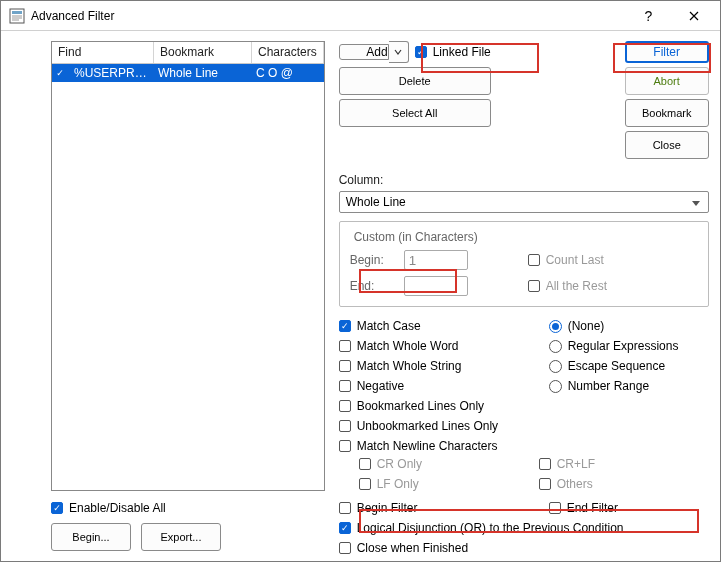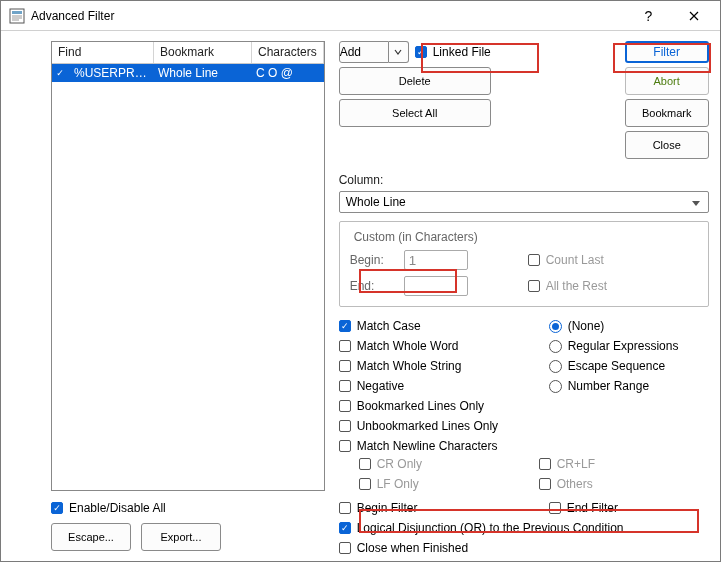--- a/index.html
+++ b/index.html
@@ -110,21 +110,21 @@
   }
   .btn-wide { min-width:80px; }
   .right-pane { flex: 1; display:flex; flex-direction:column; }
   .top-btn-area {
     display:flex;
     gap:6px;
     align-items:flex-start;
   }
   .top-left-btns { display:flex; flex-direction:column; gap:4px; }
   .top-left-row1 { display:flex; gap:0; align-items:center;}
-  .split-btn-main { height:22px;border:1px solid #8a8a8a;border-radius:3px 0 0 3px;background:#fcfcfc;min-width:50px;display:flex;align-items:center;justify-content:flex-start;}
+  .split-btn-main { height:16px;border:1px solid #8a8a8a;border-radius:3px 0 0 3px;background:#fcfcfc;min-width:50px;display:flex;align-items:center;justify-content:flex-end;}
   .split-btn-drop {
     height:22px;width:20px;border:1px solid #8a8a8a;border-left:none;border-radius:0 3px 3px 0;background:#fcfcfc;display:flex;align-items:center;justify-content:center;
   }
   .linked-file-wrap {
     display:flex;align-items:center;gap:6px;margin-left:6px;
   }
   .top-right-btns { margin-left:auto; display:flex; flex-direction:column; gap:4px; align-items:flex-end;}
   .btn-filter {
     height:22px;min-width:84px;border:2px solid #0a64d6;border-radius:3px;background:#fcfcfc;display:flex;align-items:center;justify-content:center;color:#0a64d6;
   }
@@ -200,21 +200,21 @@
         </div>
       </div>
     </div>
     <div class="left-bottom">
       <div class="checkbox-row">
         <span class="small-check on"></span>
         <span>Enable/Disable All</span>
       </div>
       <div class="btn-row">
         <div class="btn btn-wide">
-            <span>Escape...</span>
+            <span>Begin...</span>
           </div>
         <div class="btn btn-wide">
             <span>Export...</span>
           </div>
       </div>
     </div>
   </div>
 
   <div class="right-pane">
     <div class="top-btn-area">

